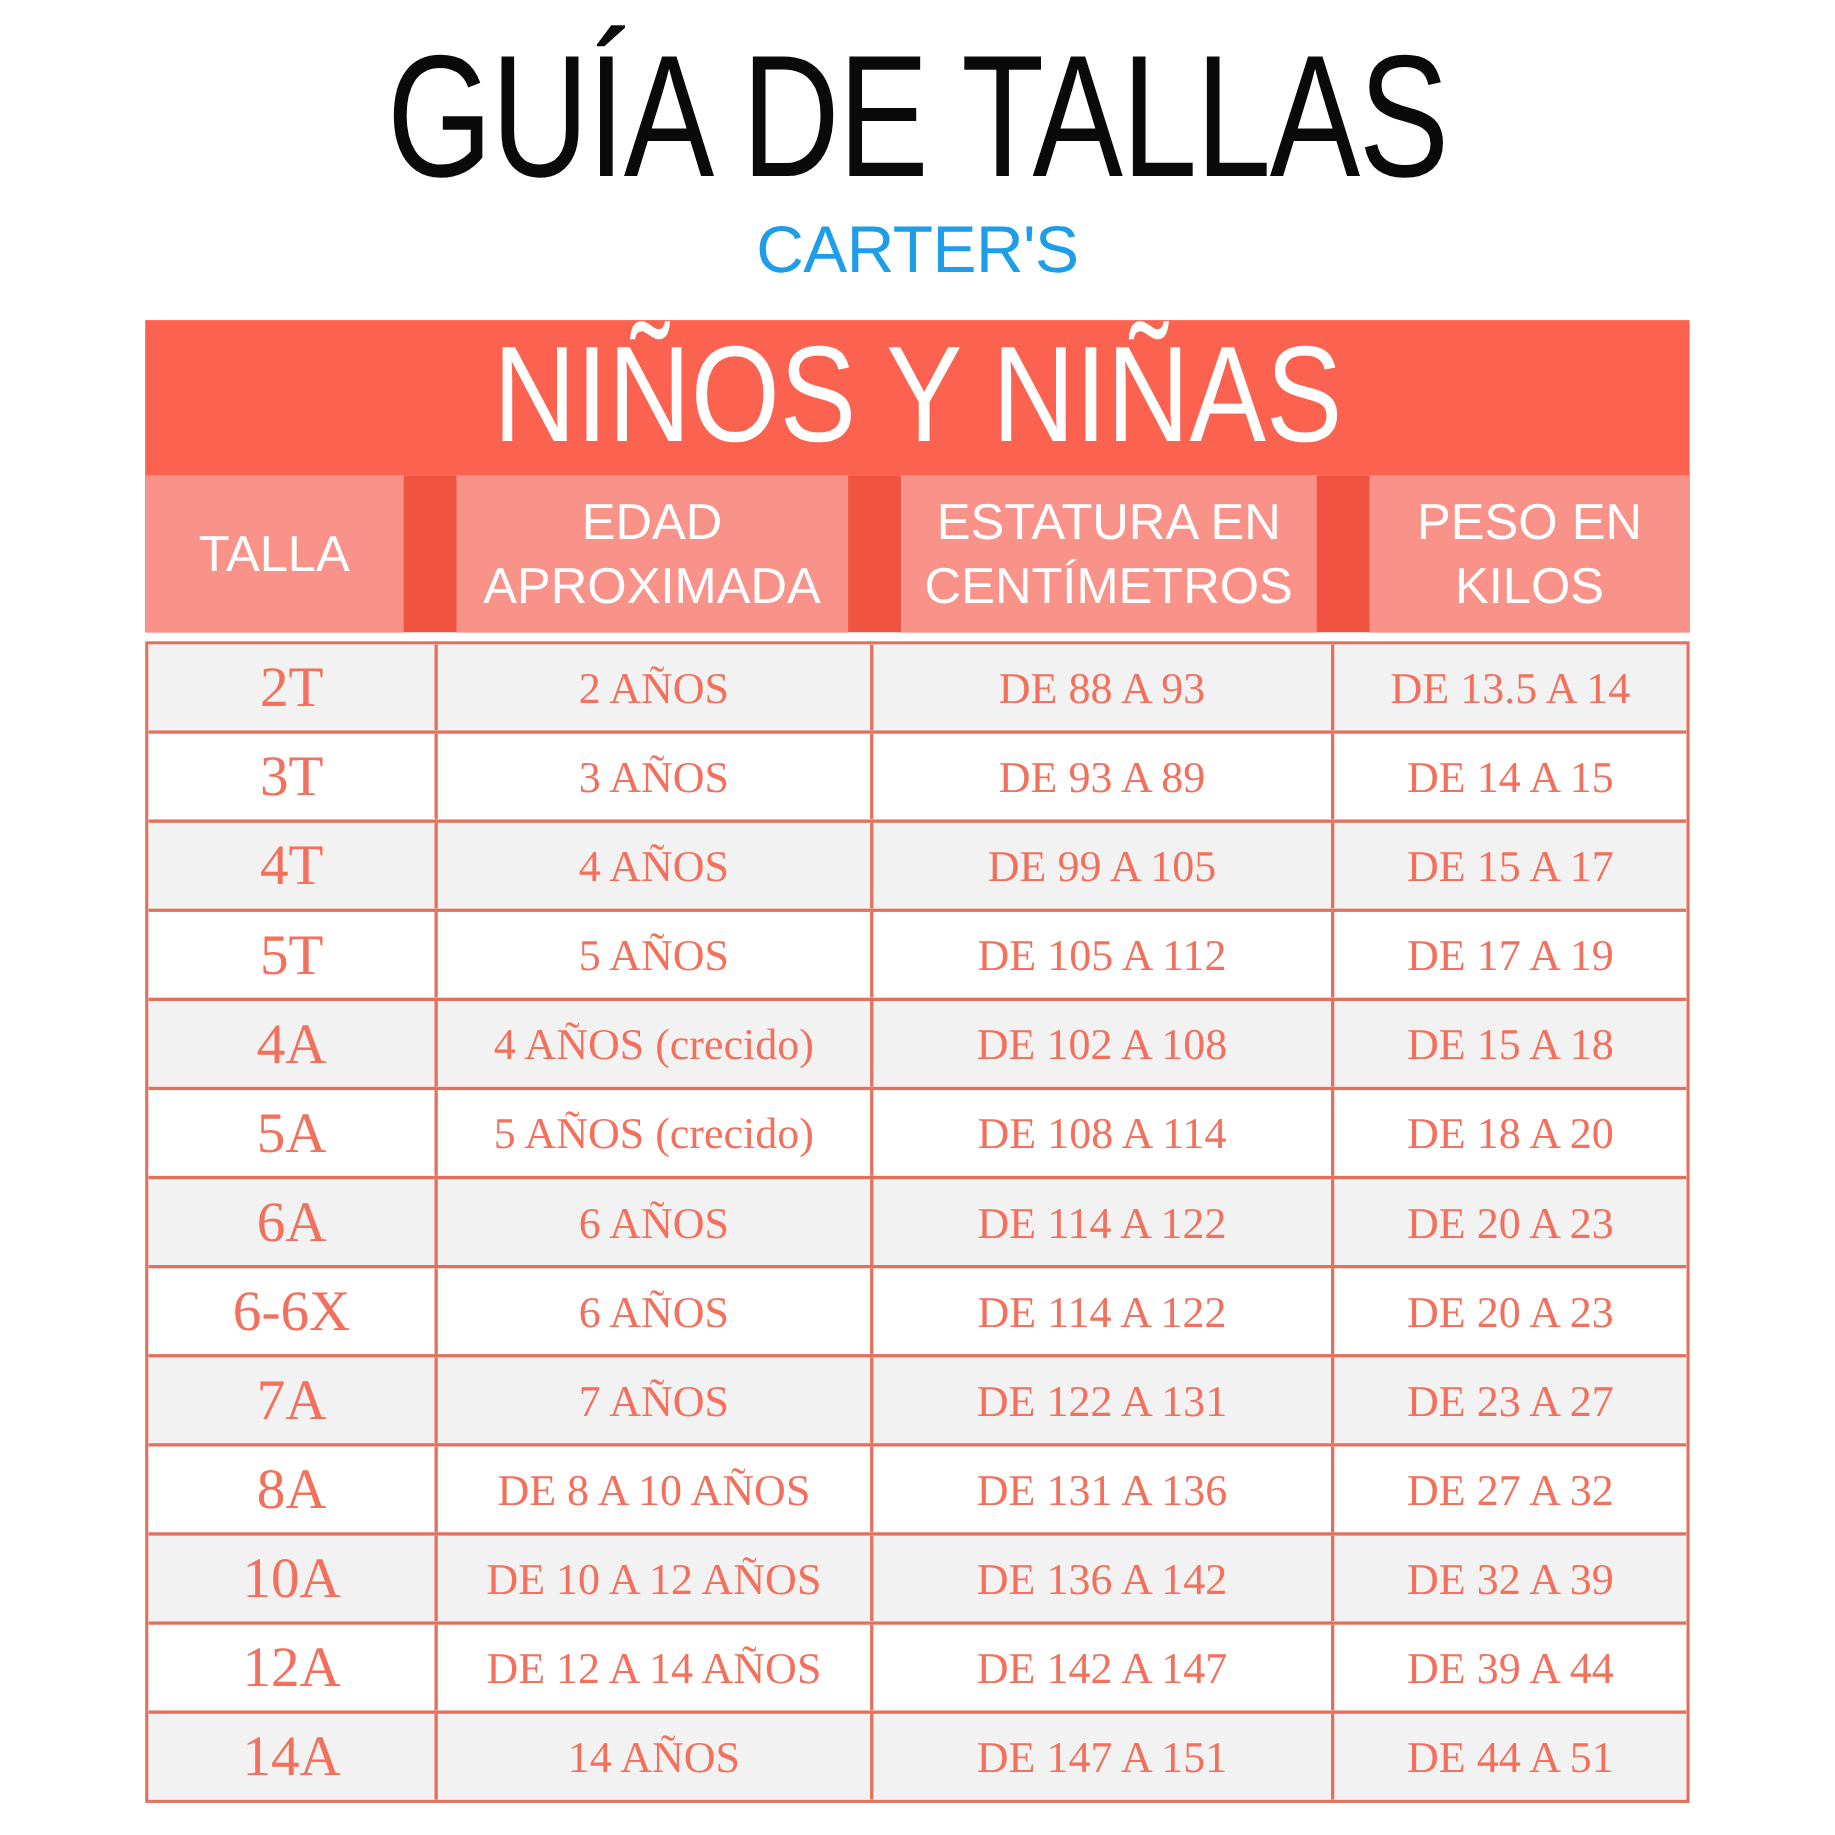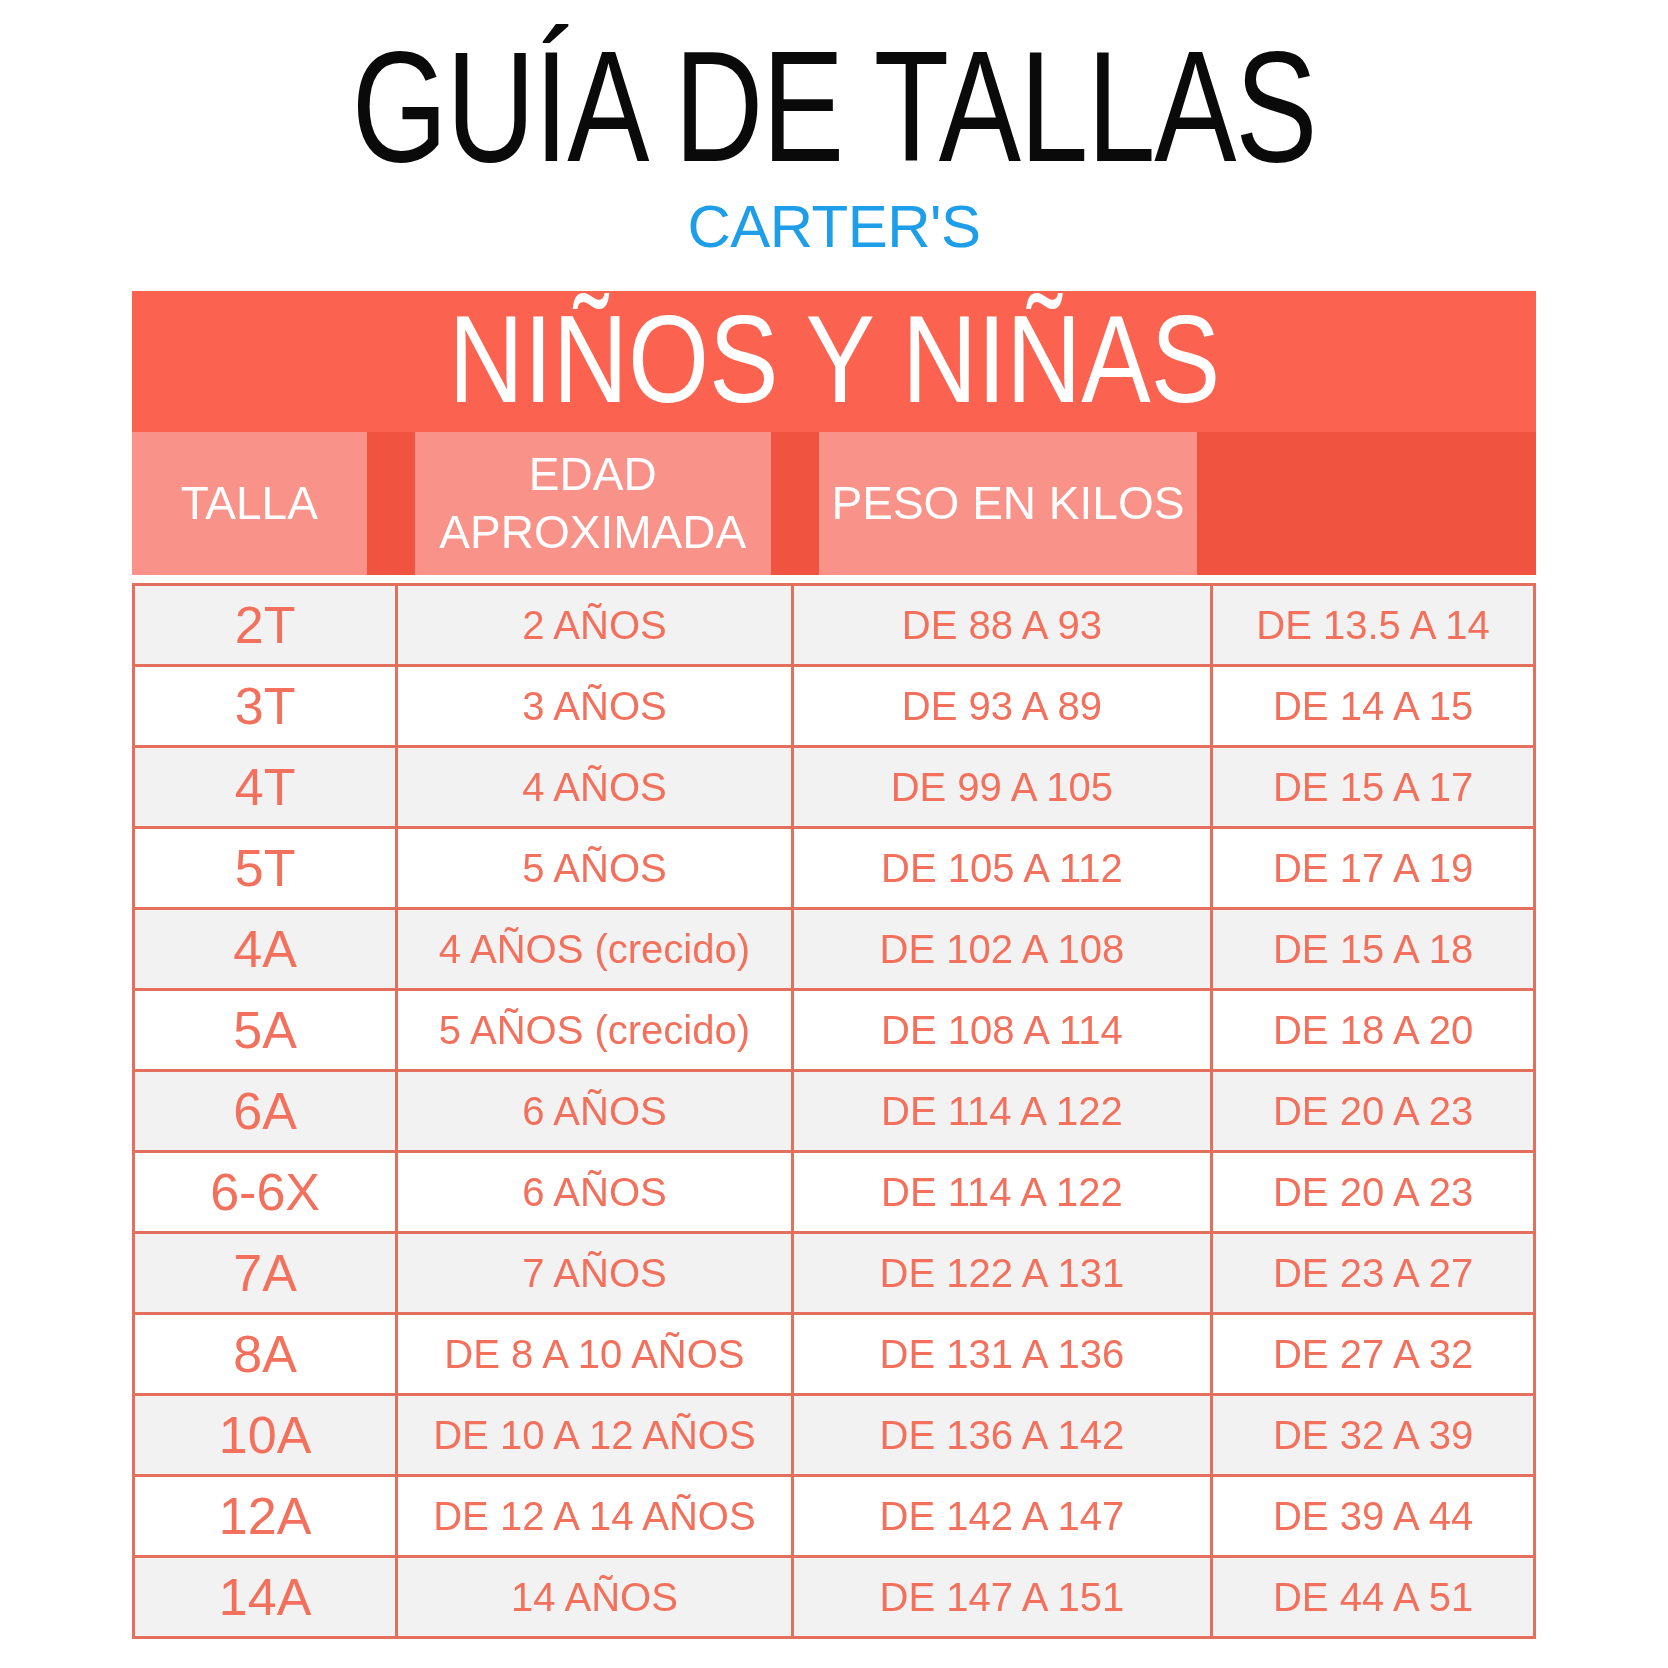--- a/index.html
+++ b/index.html
@@ -85,20 +85,21 @@
   .table-row + .table-row{border-top:3px solid var(--line-salmon,#e3705c);}
   .table-row:nth-child(odd){background:#f2f2f2;}
   .table-row:nth-child(even){background:#ffffff;}
   .cell{
     display:flex;align-items:center;justify-content:center;
     color:var(--text-salmon,#f2705c);
     font-size:40px;
     text-align:right;
     white-space:nowrap;
     box-sizing:border-box;
+    font-family:Liberation Serif, serif;
   }
   .cell + .cell{border-left:3px solid var(--line-salmon,#e3705c);}
   .cell.talla{font-size:52px;}
 </style>
 </head>
 <body>
 
 <div class="page">
 
   <h1 class="page-title">GUÍA DE TALLAS</h1>
@@ -107,20 +108,21 @@
 
   <div class="table-wrap">
 
     <div class="banner">
       <span class="banner-text">NIÑOS Y NIÑAS</span>
     </div>
 
     <div class="header-row">
         <div class="header-cell">TALLA</div>
         <div class="header-cell">EDAD APROXIMADA</div>
+        <div class="header-cell">ESTATURA EN CENTÍMETROS</div>
         <div class="header-cell">PESO EN KILOS</div>
       </div>
 
     <div class="header-spacer"></div>
 
     <div class="table-body">
         <div class="table-row">
     <div class="cell talla">2T</div>
     <div class="cell">2 AÑOS</div>
     <div class="cell">DE 88 A 93</div>

